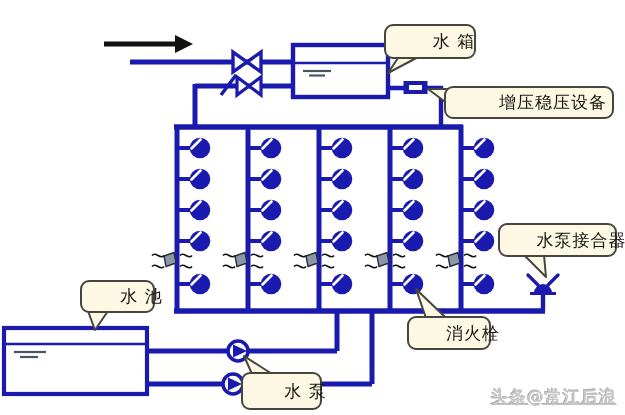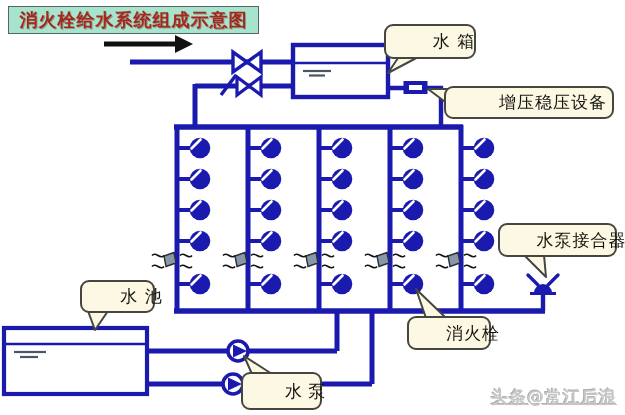--- a/index.html
+++ b/index.html
@@ -19,21 +19,21 @@
   .callout{
     position:absolute;background:#fcf8e4;border:2px solid #46463e;border-radius:9px;
     display:flex;align-items:center;justify-content:center;
     color:#15150f;font-size:17px;letter-spacing:1px;box-sizing:border-box;white-space:nowrap;padding-left:48px;
   }
   .co-tank{left:384px;top:24px;width:92px;height:35px;}
   .co-press{left:444px;top:86px;width:170px;height:33px;}
   .co-coupler{left:498px;top:223px;width:119px;height:34px;}
   .co-hydrant{left:407px;top:316px;width:84px;height:34px;}
   .co-pool{left:80px;top:280px;width:75px;height:33px;}
-  .co-pump{left:241px;top:372px;width:81px;height:38px;font-family:Liberation Serif, serif;}
+  .co-pump{left:241px;top:372px;width:81px;height:38px;}
   .watermark{
     position:absolute;right:8px;top:386px;
     color:#c7c7c7;font-size:17px;font-weight:bold;letter-spacing:1px;
     text-shadow:1px 1px 0 #ffffff,-1px -1px 0 #b0b0b0;white-space:nowrap;text-decoration:underline;
   }
 </style>
 </head>
 <body>
 
 <div class="stage">
@@ -294,21 +294,20 @@
     <g fill="#fcf8e4" stroke="#46463e" stroke-width="2" stroke-linejoin="round">
       <polygon points="400,55 422,55 388,73"></polygon>
       <polygon points="452,89 452,107 428,89"></polygon>
       <polygon points="524,255 544,255 546,277"></polygon>
       <polygon points="426,318 446,318 416,289"></polygon>
       <polygon points="88,311 108,311 95,330"></polygon>
       <polygon points="252,374 272,374 244,356"></polygon>
     </g>
   </svg>
 
-  <div class="title-box">消火栓给水系统组成示意图</div>
 
   <div class="callout co-tank">水 箱</div>
   <div class="callout co-coupler">水泵接合器</div>
   <div class="callout co-press">增压稳压设备</div>
   <div class="callout co-hydrant">消火栓</div>
   <div class="callout co-pool">水 池</div>
   <div class="callout co-pump">水 泵</div>
 
   <div class="watermark">头条@常江后浪</div>
 </div>

